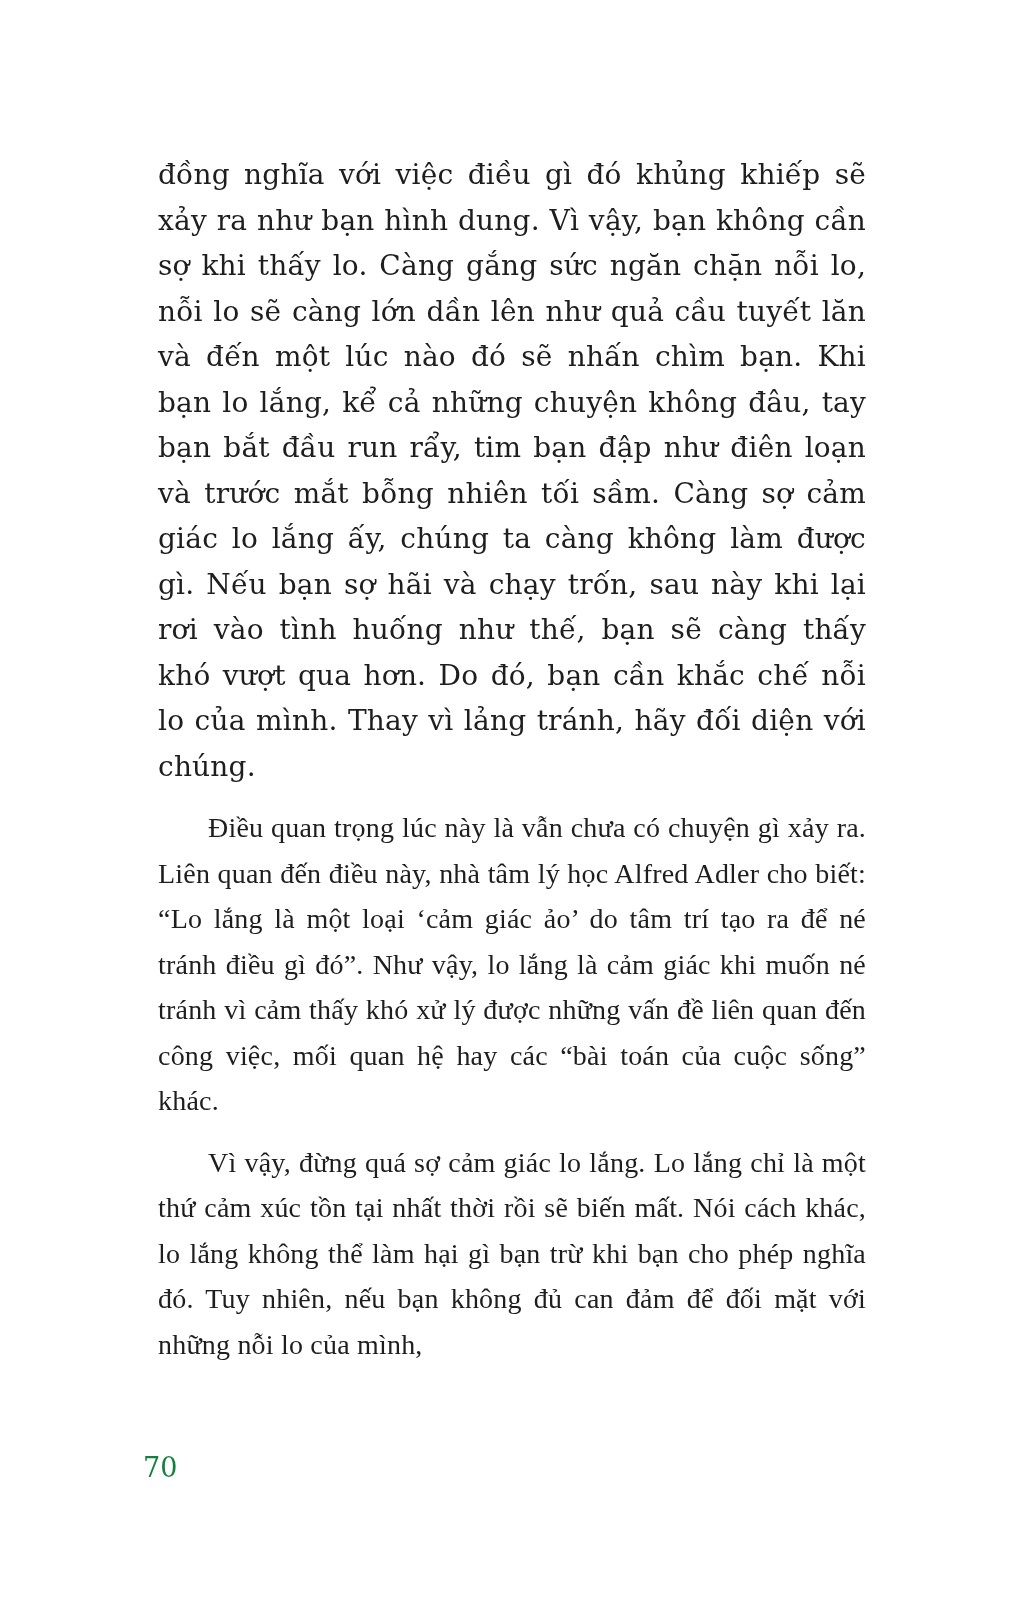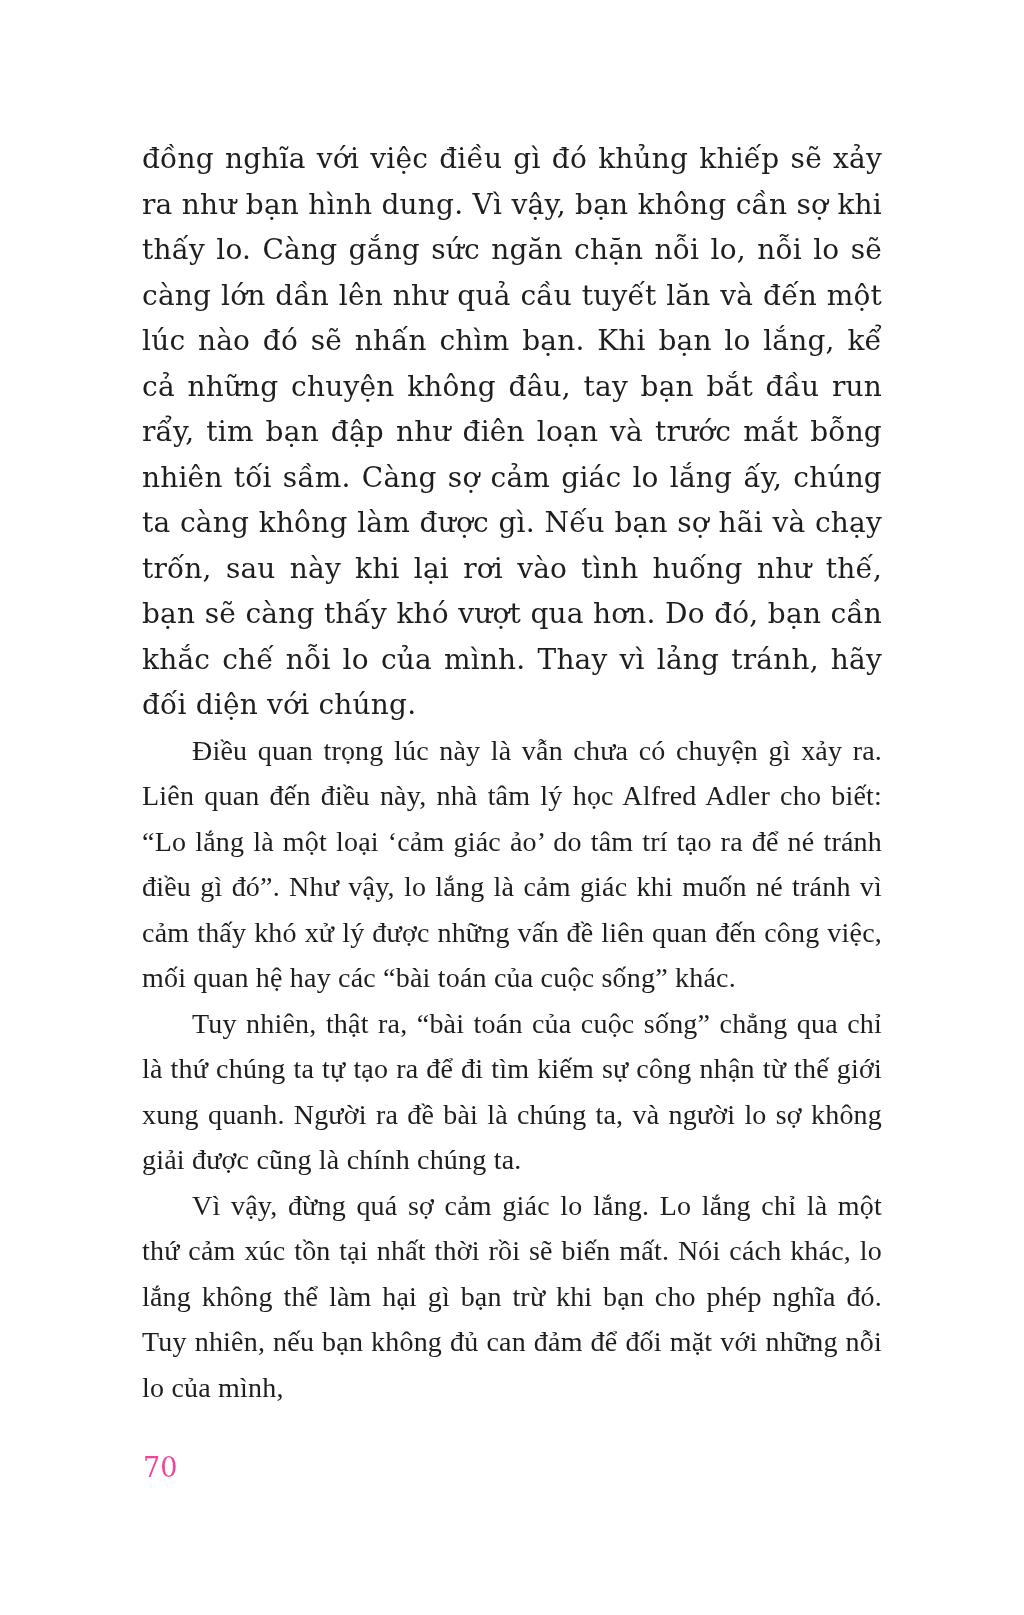--- a/index.html
+++ b/index.html
@@ -20,39 +20,38 @@
     position: absolute;
     top: 136px;
     left: 142px;
     width: 740px;
     font-size: 28px;
     line-height: 45.5px;
     text-align: justify;
     letter-spacing: 0.2px;
   }
   .text-block p {
-    margin: 0;
+    margin: 16px;
     padding: 0;
   }
   .text-block p.indent {
     text-indent: 50px;
     font-family: Liberation Serif, serif;
   }
   .page-number {
     position: absolute;
     left: 143px;
     top: 1452px;
     font-size: 27px;
-    color: #ec4899;
+    color: #15803d;
   }
 </style>
 </head>
 <body>
 
 <div class="page">
   <div class="text-block">
     <p>đồng nghĩa với việc điều gì đó khủng khiếp sẽ xảy ra như bạn hình dung. Vì vậy, bạn không cần sợ khi thấy lo. Càng gắng sức ngăn chặn nỗi lo, nỗi lo sẽ càng lớn dần lên như quả cầu tuyết lăn và đến một lúc nào đó sẽ nhấn chìm bạn. Khi bạn lo lắng, kể cả những chuyện không đâu, tay bạn bắt đầu run rẩy, tim bạn đập như điên loạn và trước mắt bỗng nhiên tối sầm. Càng sợ cảm giác lo lắng ấy, chúng ta càng không làm được gì. Nếu bạn sợ hãi và chạy trốn, sau này khi lại rơi vào tình huống như thế, bạn sẽ càng thấy khó vượt qua hơn. Do đó, bạn cần khắc chế nỗi lo của mình. Thay vì lảng tránh, hãy đối diện với chúng.</p>
     <p class="indent">Điều quan trọng lúc này là vẫn chưa có chuyện gì xảy ra. Liên quan đến điều này, nhà tâm lý học Alfred Adler cho biết: “Lo lắng là một loại ‘cảm giác ảo’ do tâm trí tạo ra để né tránh điều gì đó”. Như vậy, lo lắng là cảm giác khi muốn né tránh vì cảm thấy khó xử lý được những vấn đề liên quan đến công việc, mối quan hệ hay các “bài toán của cuộc sống” khác.</p>
-    <p class="indent">Tuy nhiên, thật ra, “bài toán của cuộc sống” chẳng qua chỉ là thứ chúng ta tự tạo ra để đi tìm kiếm sự công nhận từ thế giới xung quanh. Người ra đề bài là chúng ta, và người lo sợ không giải được cũng là chính chúng ta.</p>
     <p class="indent">Vì vậy, đừng quá sợ cảm giác lo lắng. Lo lắng chỉ là một thứ cảm xúc tồn tại nhất thời rồi sẽ biến mất. Nói cách khác, lo lắng không thể làm hại gì bạn trừ khi bạn cho phép nghĩa đó. Tuy nhiên, nếu bạn không đủ can đảm để đối mặt với những nỗi lo của mình,</p>
   </div>
   <div class="page-number">70</div>
 </div>
 
 </body></html>

